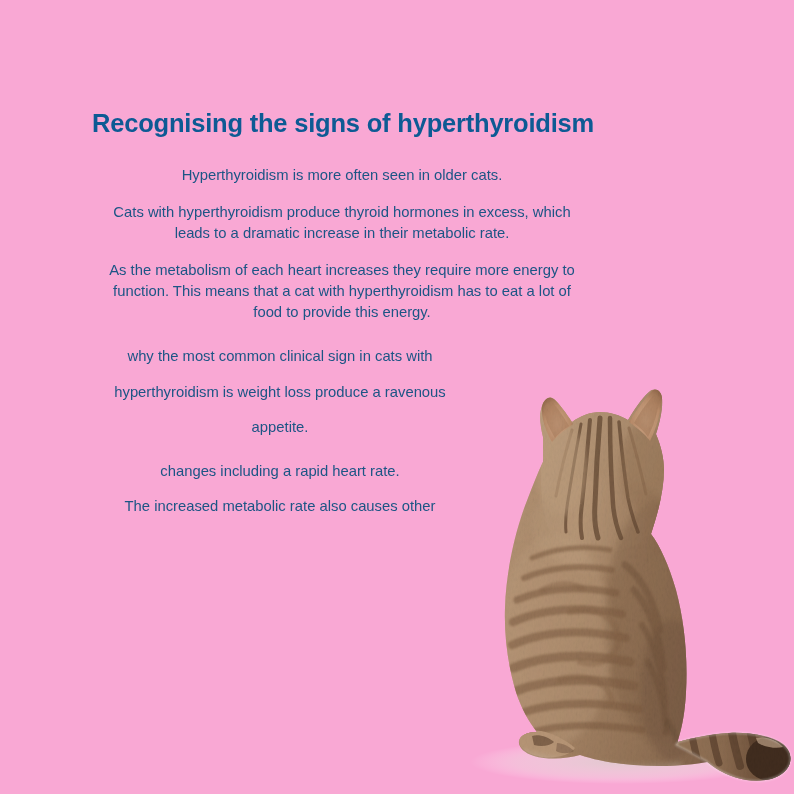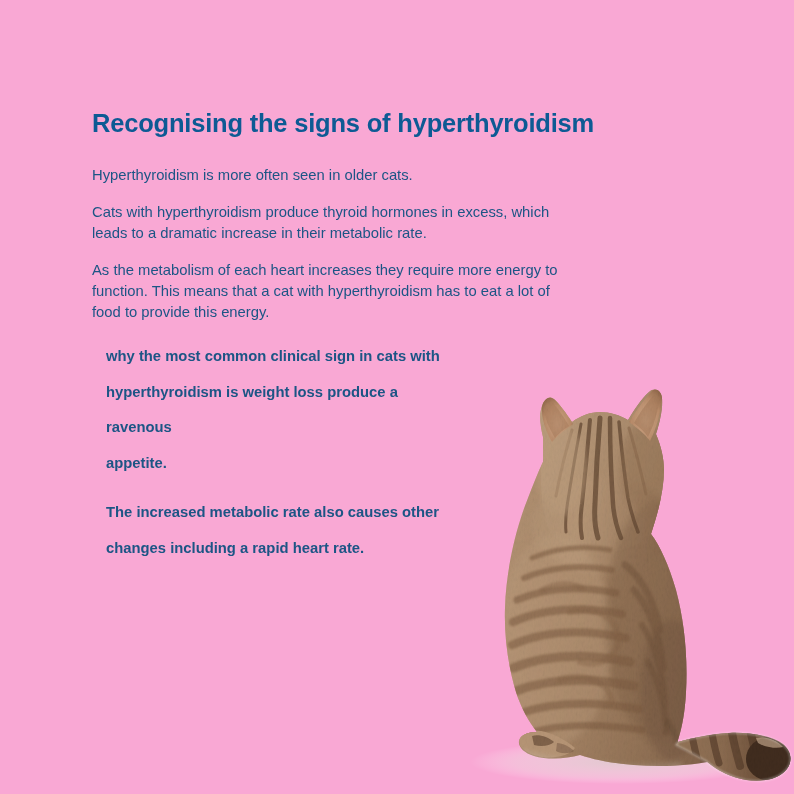--- a/index.html
+++ b/index.html
@@ -52,28 +52,27 @@
   .para {
     font-size: 14.8px;
     color: #1c5585;
     line-height: 21px;
     margin: 0 0 16px 0;
     max-width: 500px;
   }
 
   .para.loose {
     line-height: 35.5px;
-    margin: 14px;
+    margin: 8px;
     max-width: 360px;
-    font-weight: bold;
   }
   .para.loose-first { margin-top: 15px; }
   .para.loose-gap   { margin-top: 0px; }
 
-  .para .ln { display: block; }
+  .para .ln { display: block; text-align: center; }
 </style>
 </head>
 <body>
 
 <div id="page">
 
   <svg id="cat-photo" viewBox="0 0 374 444" aria-hidden="true">
     <defs>
 
       <linearGradient id="furBody" x1="0" y1="0" x2="1" y2="0.25">
@@ -304,18 +303,18 @@
     </p>
 
 
     <p class="para loose loose-first">
       <span class="ln">why the most common clinical sign in cats with</span>
       <span class="ln">hyperthyroidism is weight loss produce a ravenous</span>
       <span class="ln">appetite.</span>
     </p>
 
     <p class="para loose loose-gap">
+      <span class="ln">changes including a rapid heart rate.</span>
       <span class="ln">The increased metabolic rate also causes other</span>
-      <span class="ln">changes including a rapid heart rate.</span>
     </p>
 
   </div>
 </div>
 
 </body></html>

